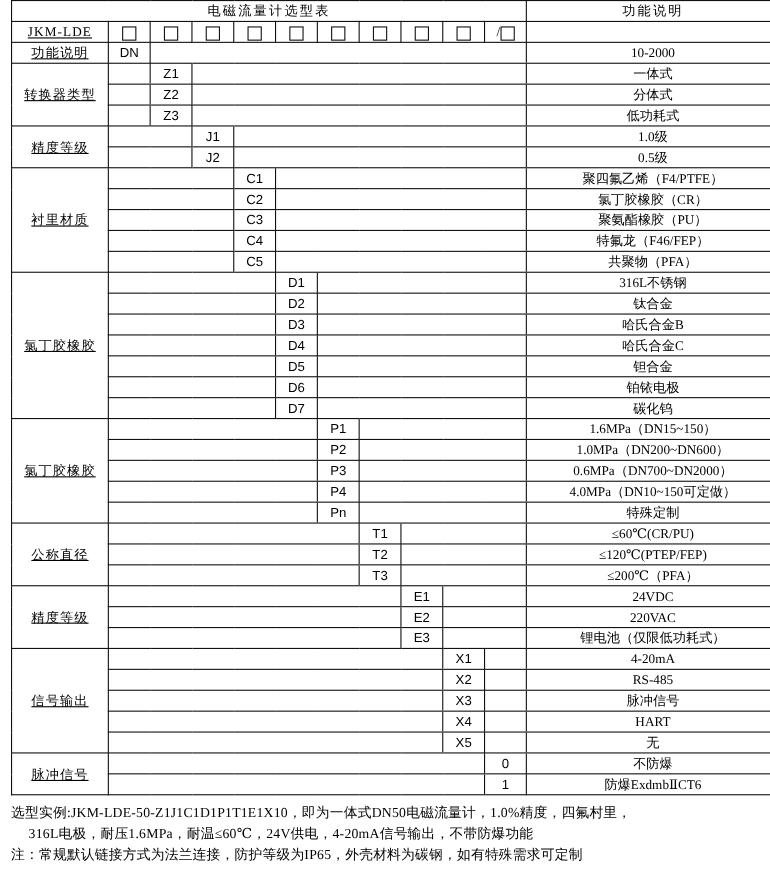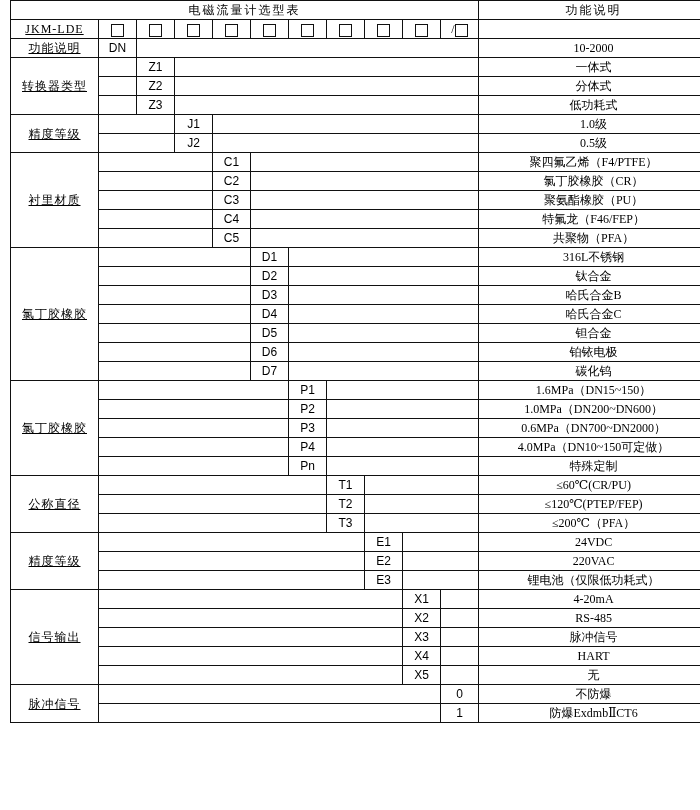--- a/index.html
+++ b/index.html
@@ -602,13 +602,18 @@
           <td class="empty-nb">&nbsp;</td>
           <td class="empty-nb">&nbsp;</td>
           <td class="empty-nb">&nbsp;</td>
           <td class="empty-nb">&nbsp;</td>
           <td class="code-cell">1</td>
           <td class="desc-cell">防爆ExdmbⅡCT6</td>
         </tr>
       </tbody>
   </table>
 
+  <div class="notes">
+    <div>选型实例:JKM-LDE-50-Z1J1C1D1P1T1E1X10，即为一体式DN50电磁流量计，1.0%精度，四氟村里，</div>
+    <div class="indent">316L电极，耐压1.6MPa，耐温≤60℃，24V供电，4-20mA信号输出，不带防爆功能</div>
+    <div>注：常规默认链接方式为法兰连接，防护等级为IP65，外壳材料为碳钢，如有特殊需求可定制</div>
+  </div>
 </div>
 
 </body></html>

